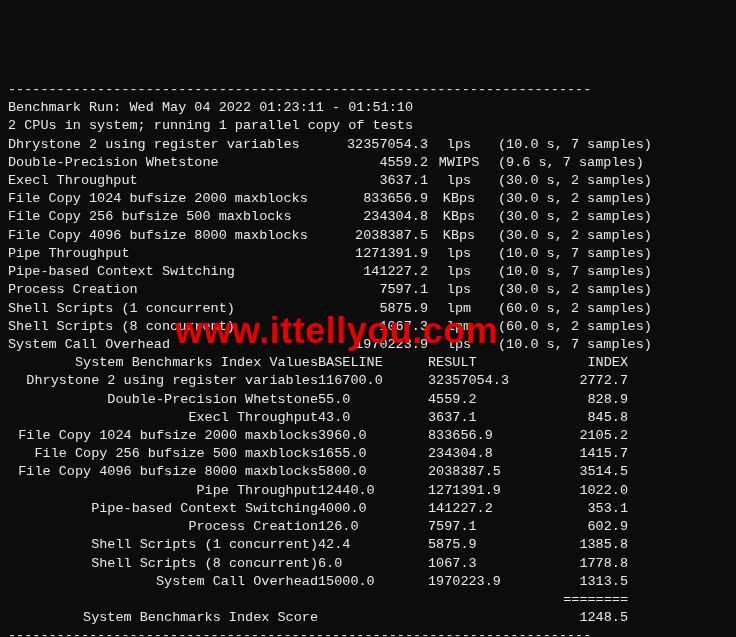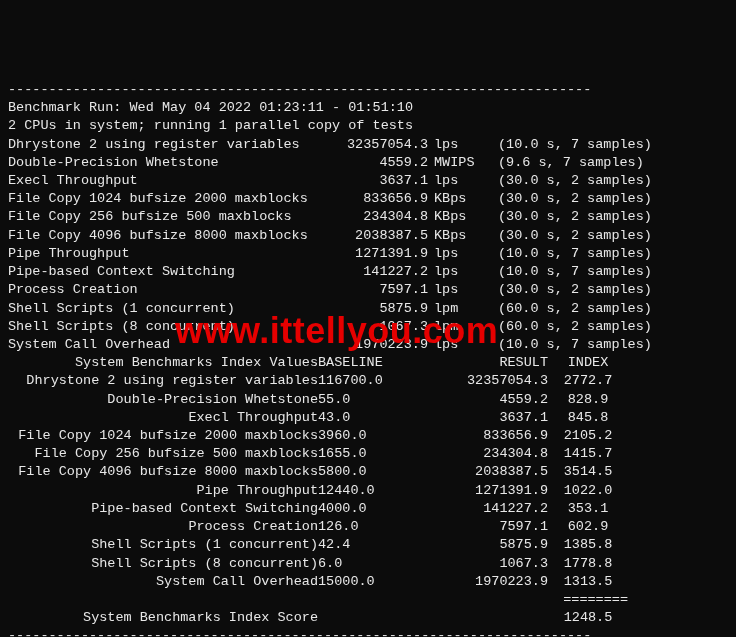--- a/index.html
+++ b/index.html
@@ -23,26 +23,26 @@
     font-weight: bold;
     color: #e60000;
     letter-spacing: 0.5px;
     pointer-events: none;
     text-align: right;
   }
   .row { display: block; }
   .cell { display: inline-block; }
   .name { width: 310px; }
   .val  { width: 110px; text-align: right; }
-  .unit { width: 50px; text-align: left; padding-left: 6px; }
+  .unit { width: 50px; text-align: center; padding-left: 6px; }
   .note { width: 210px; padding-left: 14px; }
   .iname{ width: 310px; text-align: right; }
   .base { width: 110px; text-align: left; }
-  .res  { width: 120px; text-align: right; }
-  .idx  { width: 80px; text-align: center; }
+  .res  { width: 120px; text-align: left; }
+  .idx  { width: 80px; text-align: right; }
   .eq   { width: 80px; text-align: right; letter-spacing: 0; }
 </style>
 </head>
 <body>
 
 
 
 <div id="out"><div class="row">------------------------------------------------------------------------</div><div class="row">Benchmark Run: Wed May 04 2022 01:23:11 - 01:51:10</div><div class="row">2 CPUs in system; running 1 parallel copy of tests</div><div class="row"></div><div class="row"><span class="cell name">Dhrystone 2 using register variables</span><span class="cell val">32357054.3</span><span class="cell unit">lps</span><span class="cell note">(10.0 s, 7 samples)</span></div><div class="row"><span class="cell name">Double-Precision Whetstone</span><span class="cell val">4559.2</span><span class="cell unit">MWIPS</span><span class="cell note">(9.6 s, 7 samples)</span></div><div class="row"><span class="cell name">Execl Throughput</span><span class="cell val">3637.1</span><span class="cell unit">lps</span><span class="cell note">(30.0 s, 2 samples)</span></div><div class="row"><span class="cell name">File Copy 1024 bufsize 2000 maxblocks</span><span class="cell val">833656.9</span><span class="cell unit">KBps</span><span class="cell note">(30.0 s, 2 samples)</span></div><div class="row"><span class="cell name">File Copy 256 bufsize 500 maxblocks</span><span class="cell val">234304.8</span><span class="cell unit">KBps</span><span class="cell note">(30.0 s, 2 samples)</span></div><div class="row"><span class="cell name">File Copy 4096 bufsize 8000 maxblocks</span><span class="cell val">2038387.5</span><span class="cell unit">KBps</span><span class="cell note">(30.0 s, 2 samples)</span></div><div class="row"><span class="cell name">Pipe Throughput</span><span class="cell val">1271391.9</span><span class="cell unit">lps</span><span class="cell note">(10.0 s, 7 samples)</span></div><div class="row"><span class="cell name">Pipe-based Context Switching</span><span class="cell val">141227.2</span><span class="cell unit">lps</span><span class="cell note">(10.0 s, 7 samples)</span></div><div class="row"><span class="cell name">Process Creation</span><span class="cell val">7597.1</span><span class="cell unit">lps</span><span class="cell note">(30.0 s, 2 samples)</span></div><div class="row"><span class="cell name">Shell Scripts (1 concurrent)</span><span class="cell val">5875.9</span><span class="cell unit">lpm</span><span class="cell note">(60.0 s, 2 samples)</span></div><div class="row"><span class="cell name">Shell Scripts (8 concurrent)</span><span class="cell val">1067.3</span><span class="cell unit">lpm</span><span class="cell note">(60.0 s, 2 samples)</span></div><div class="row"><span class="cell name">System Call Overhead</span><span class="cell val">1970223.9</span><span class="cell unit">lps</span><span class="cell note">(10.0 s, 7 samples)</span></div><div class="row"></div><div class="row"><span class="cell iname">System Benchmarks Index Values</span><span class="cell base">BASELINE</span><span class="cell res">RESULT</span><span class="cell idx">INDEX</span></div><div class="row"><span class="cell iname">Dhrystone 2 using register variables</span><span class="cell base">116700.0</span><span class="cell res">32357054.3</span><span class="cell idx">2772.7</span></div><div class="row"><span class="cell iname">Double-Precision Whetstone</span><span class="cell base">55.0</span><span class="cell res">4559.2</span><span class="cell idx">828.9</span></div><div class="row"><span class="cell iname">Execl Throughput</span><span class="cell base">43.0</span><span class="cell res">3637.1</span><span class="cell idx">845.8</span></div><div class="row"><span class="cell iname">File Copy 1024 bufsize 2000 maxblocks</span><span class="cell base">3960.0</span><span class="cell res">833656.9</span><span class="cell idx">2105.2</span></div><div class="row"><span class="cell iname">File Copy 256 bufsize 500 maxblocks</span><span class="cell base">1655.0</span><span class="cell res">234304.8</span><span class="cell idx">1415.7</span></div><div class="row"><span class="cell iname">File Copy 4096 bufsize 8000 maxblocks</span><span class="cell base">5800.0</span><span class="cell res">2038387.5</span><span class="cell idx">3514.5</span></div><div class="row"><span class="cell iname">Pipe Throughput</span><span class="cell base">12440.0</span><span class="cell res">1271391.9</span><span class="cell idx">1022.0</span></div><div class="row"><span class="cell iname">Pipe-based Context Switching</span><span class="cell base">4000.0</span><span class="cell res">141227.2</span><span class="cell idx">353.1</span></div><div class="row"><span class="cell iname">Process Creation</span><span class="cell base">126.0</span><span class="cell res">7597.1</span><span class="cell idx">602.9</span></div><div class="row"><span class="cell iname">Shell Scripts (1 concurrent)</span><span class="cell base">42.4</span><span class="cell res">5875.9</span><span class="cell idx">1385.8</span></div><div class="row"><span class="cell iname">Shell Scripts (8 concurrent)</span><span class="cell base">6.0</span><span class="cell res">1067.3</span><span class="cell idx">1778.8</span></div><div class="row"><span class="cell iname">System Call Overhead</span><span class="cell base">15000.0</span><span class="cell res">1970223.9</span><span class="cell idx">1313.5</span></div><div class="row"><span class="cell iname"></span><span class="cell base"></span><span class="cell res"></span><span class="cell eq">========</span></div><div class="row"><span class="cell iname">System Benchmarks Index Score</span><span class="cell base"></span><span class="cell res"></span><span class="cell idx">1248.5</span></div><div class="row"></div><div class="row">------------------------------------------------------------------------</div></div>
 <div class="watermark">www.ittellyou.com</div>
 

